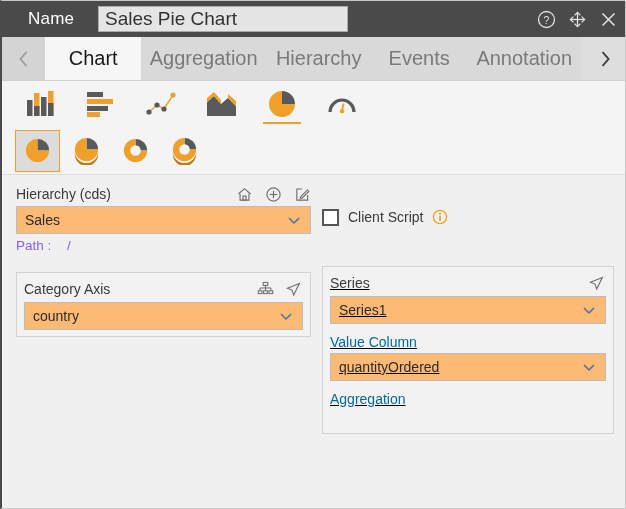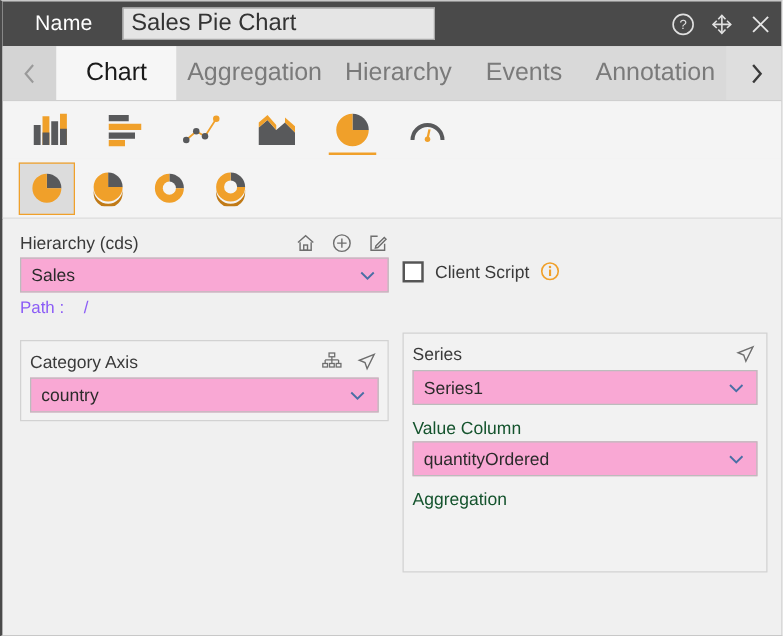--- a/index.html
+++ b/index.html
@@ -116,21 +116,21 @@
 
   .ds-label-row {
     position: absolute; left: 14px; top: 8px; width: 295px; height: 20px;
     display: flex; align-items: center;
   }
   .ds-label { font-size: 14px; color: #3a3a3a; }
   .ds-icons { margin-left: auto; display: flex; align-items: center; gap: 12px; }
   .ds-icons .ic { cursor: pointer; display: flex; }
 
   .select-box {
-    background: #f9a8d4; border: 1px solid #bcbcbc;
+    background: #fdba74; border: 1px solid #bcbcbc;
     height: 28px; display: flex; align-items: center;
     padding: 0 8px; cursor: pointer;
   }
   .select-box .val {
     font-size: 14px; color: #2b2b2b; flex: 1;
     overflow: hidden; white-space: nowrap; text-overflow: ellipsis;
   }
   .caret { flex: 0 0 auto; display: flex; }
 
   #ds-select { position: absolute; left: 14px; top: 30px; width: 295px; }
@@ -152,33 +152,33 @@
   .cs-label { font-size: 14px; color: #3a3a3a; }
   .info-ic { cursor: pointer; display: flex; }
 
   
   .panel {
     position: absolute;
     background: #f2f2f2;
     border: 1px solid #d2d2d2;
   }
   #cat-panel { left: 14px; top: 96px; width: 295px; height: 65px; }
-  #ser-panel { left: 320px; top: 90px; width: 292px; height: 192px; }
+  #ser-panel { left: 320px; top: 90px; width: 292px; height: 168px; text-decoration: underline; }
 
   .panel-head {
     position: relative; height: 22px; margin: 5px 8px 0 7px;
     display: flex; align-items: center;
   }
   .panel-head .ttl { font-size: 14px; color: #3a3a3a; }
   .panel-head .hicons { margin-left: auto; display: flex; align-items: center; gap: 11px; }
   .panel-head .hicons .ic { cursor: pointer; display: flex; }
 
   .panel .field { margin: 2px 7px 0 7px; }
   .panel .field-label {
-    font-size: 14px; color: #14532d;
+    font-size: 14px; color: #0369a1;
     margin: 10px 7px 3px 7px;
   }
 </style>
 </head>
 <body>
 
 <div id="app">
 
   <div class="titlebar">
     <span class="title-label">Name</span>

